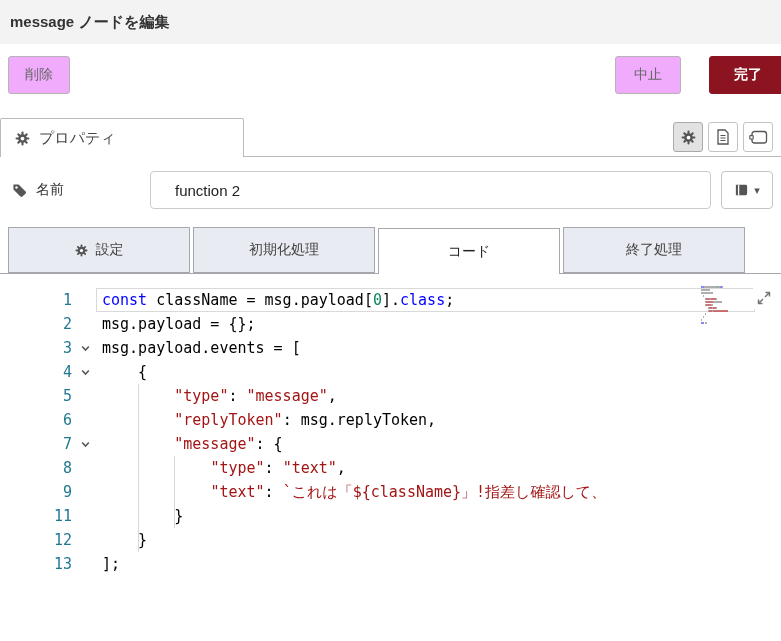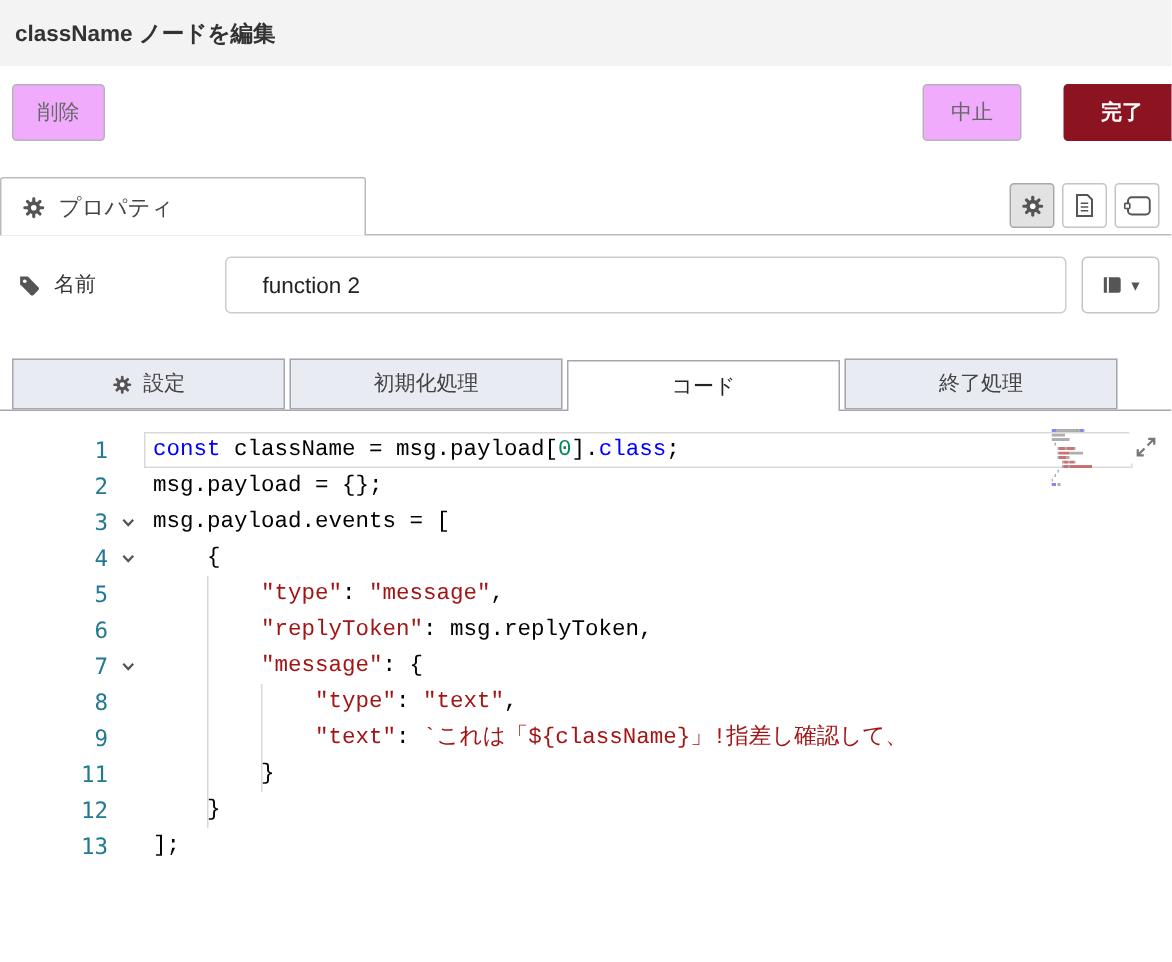--- a/index.html
+++ b/index.html
@@ -25,31 +25,31 @@
 
   
   .name-row { display: flex; align-items: center; padding: 14px 8px; gap: 10px; }
   .name-label { width: 132px; display: flex; align-items: center; gap: 9px; font-size: 14px; color: #333; padding-left: 4px; }
   .name-input { flex: 1; height: 38px; border: 1px solid #ccc; border-radius: 4px; padding: 0 24px; font-size: 15px; color: #222; font-family: "Liberation Sans", sans-serif; outline: none; }
   .lib-btn { width: 52px; height: 38px; background: #fff; border: 1px solid #c4c4c4; border-radius: 4px; display: flex; align-items: center; justify-content: center; gap: 5px; cursor: pointer; }
   .caret { font-size: 11px; color: #555; }
 
   
   .func-tabs { display: flex; align-items: flex-end; gap: 3px; height: 38px; margin: 12px 36px 0 8px; position: relative; z-index: 2; }
-  .ftab { flex: 1; height: 34px; background: #e9ebf2; border: 1px solid #a6a6ad; display: flex; align-items: center; justify-content: center; gap: 8px; font-size: 14px; color: #444; cursor: pointer; }
+  .ftab { flex: 1; height: 46px; background: #e9ebf2; border: 1px solid #a6a6ad; display: flex; align-items: center; justify-content: center; gap: 8px; font-size: 14px; color: #444; cursor: pointer; }
   .ftab.active { background: #fff; border-bottom: none; margin-bottom: -1px; font-weight: normal; color: #222; }
 
   
   .editor { position: relative; height: 381px; background: #fff; border-top: 1px solid #a6a6ad; font-family: "DejaVu Sans Mono", monospace; font-size: 15px; overflow: hidden; }
   .editor-body { display: flex; padding-top: 14px; }
   .gutter { width: 98px; flex: none; }
   .gutter-row { height: 24px; display: flex; align-items: center; }
   .gutter-row .ln { flex: 1; text-align: right; color: #237893; font-size: 15px; }
   .gutter-row .fold { width: 26px; display: inline-flex; justify-content: center; align-items: center; }
-  .code-content { position: relative; flex: 1; padding-left: 4px; font-family: Liberation Mono, monospace; }
+  .code-content { position: relative; flex: 1; padding-left: 4px; }
   .code-line { height: 24px; line-height: 24px; white-space: pre; color: #000; position: relative; z-index: 1; }
   .tok-kw { color: #0000FF; }
   .tok-str { color: #A31515; }
   .tok-num { color: #098658; }
   .tok-pl { color: #000000; }
   .current-line { position: absolute; left: -2px; right: 26px; height: 24px; border: 1px solid #d9d9d9; z-index: 0; }
   .indent-guide { position: absolute; width: 1px; background: #d8d8d8; z-index: 0; }
 
   .minimap { position: absolute; top: 12px; right: 34px; width: 46px; z-index: 3; }
   .mini-row { height: 3px; line-height: 0; white-space: nowrap; overflow: hidden; }
@@ -58,21 +58,21 @@
   .mini-kw { background: #6a6af0; }
   .mini-str { background: #c05050; }
   .mini-num { background: #4f9f7f; }
 
   .expand-btn { position: absolute; top: 13px; right: 6px; width: 22px; height: 22px; display: flex; align-items: center; justify-content: center; cursor: pointer; background: #fff; z-index: 4; }
 </style>
 </head>
 <body>
 
 <div class="tray-header">
-  <span>className ノードを編集</span>
+  <span>message ノードを編集</span>
 </div>
 
 <div class="tray-toolbar">
   <button class="btn">削除</button>
   <div class="btn-group">
     <button class="btn btn-cancel">中止</button>
     <button class="btn btn-done">完了</button>
   </div>
 </div>
 

